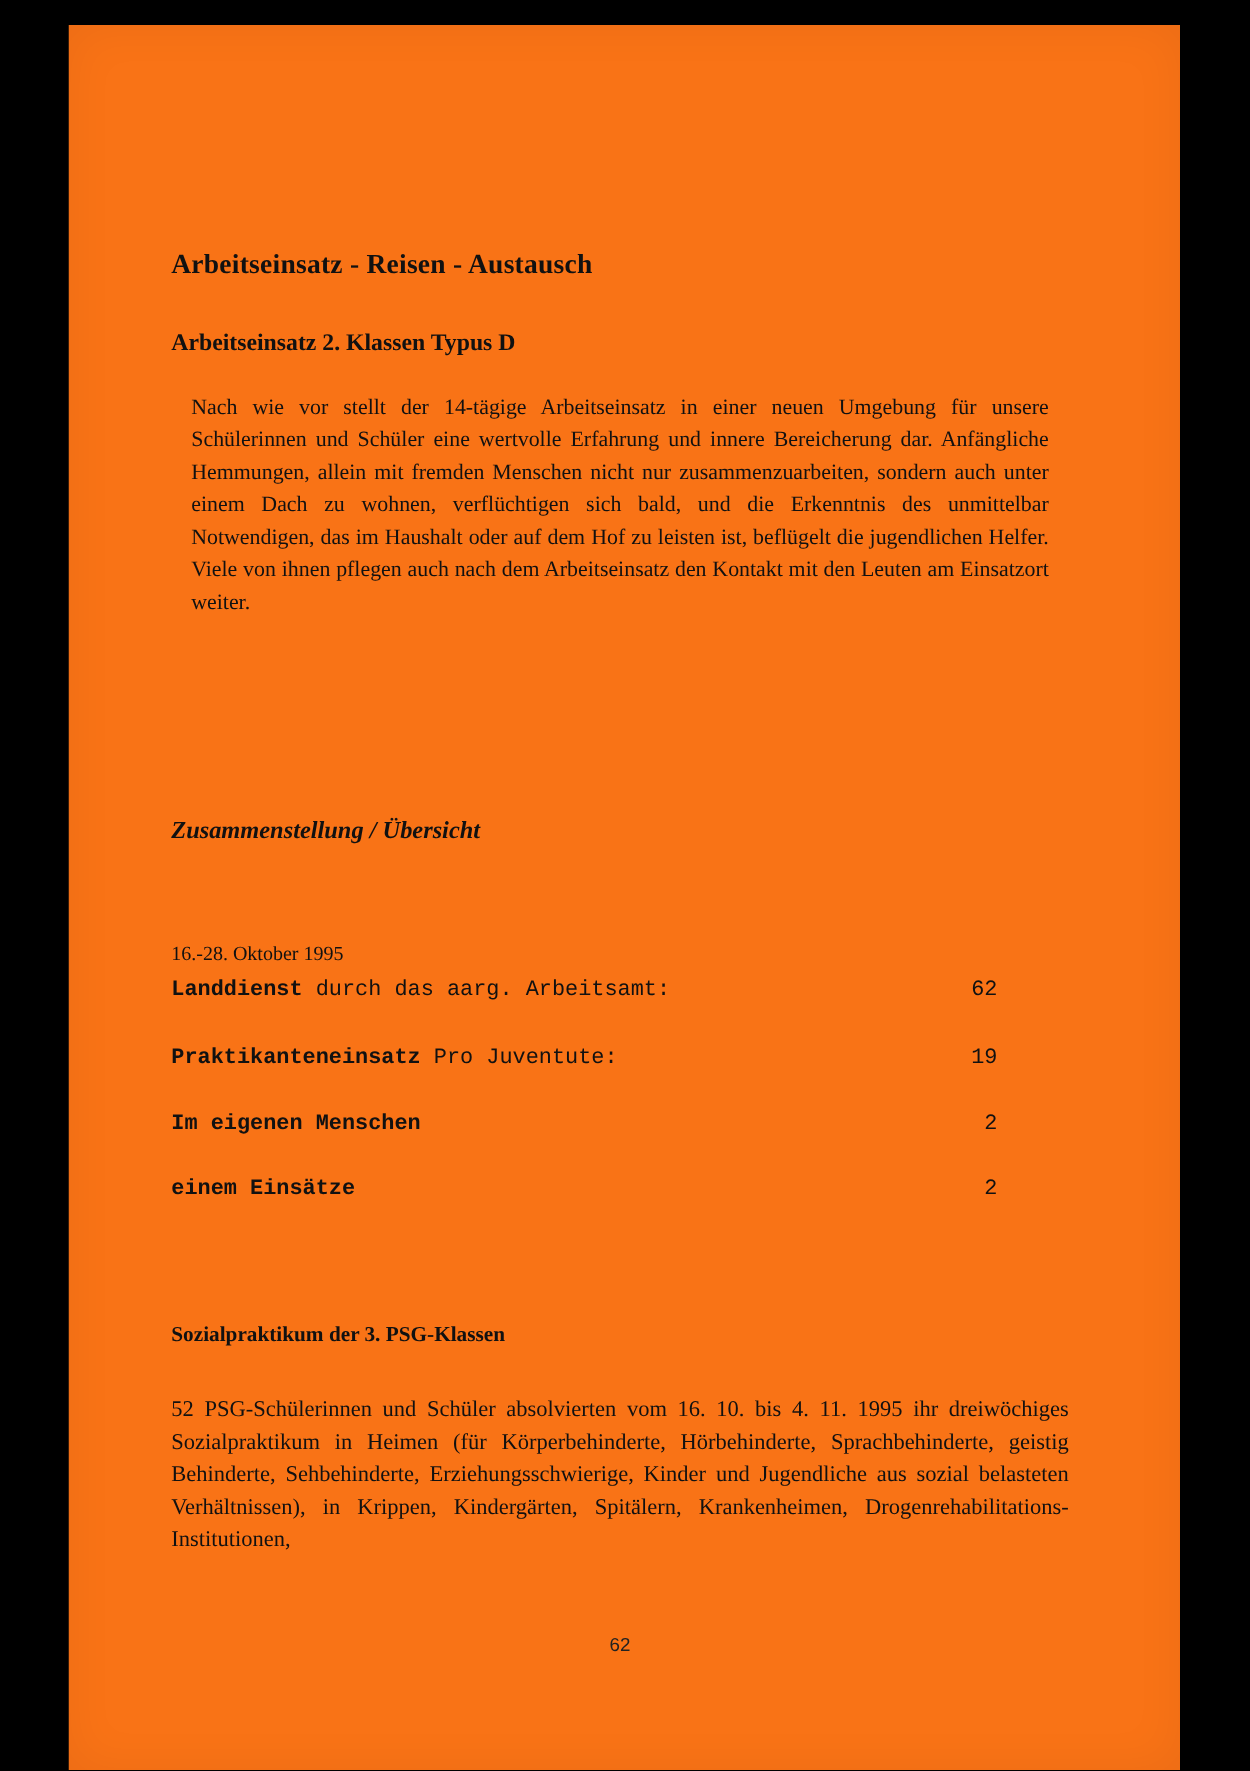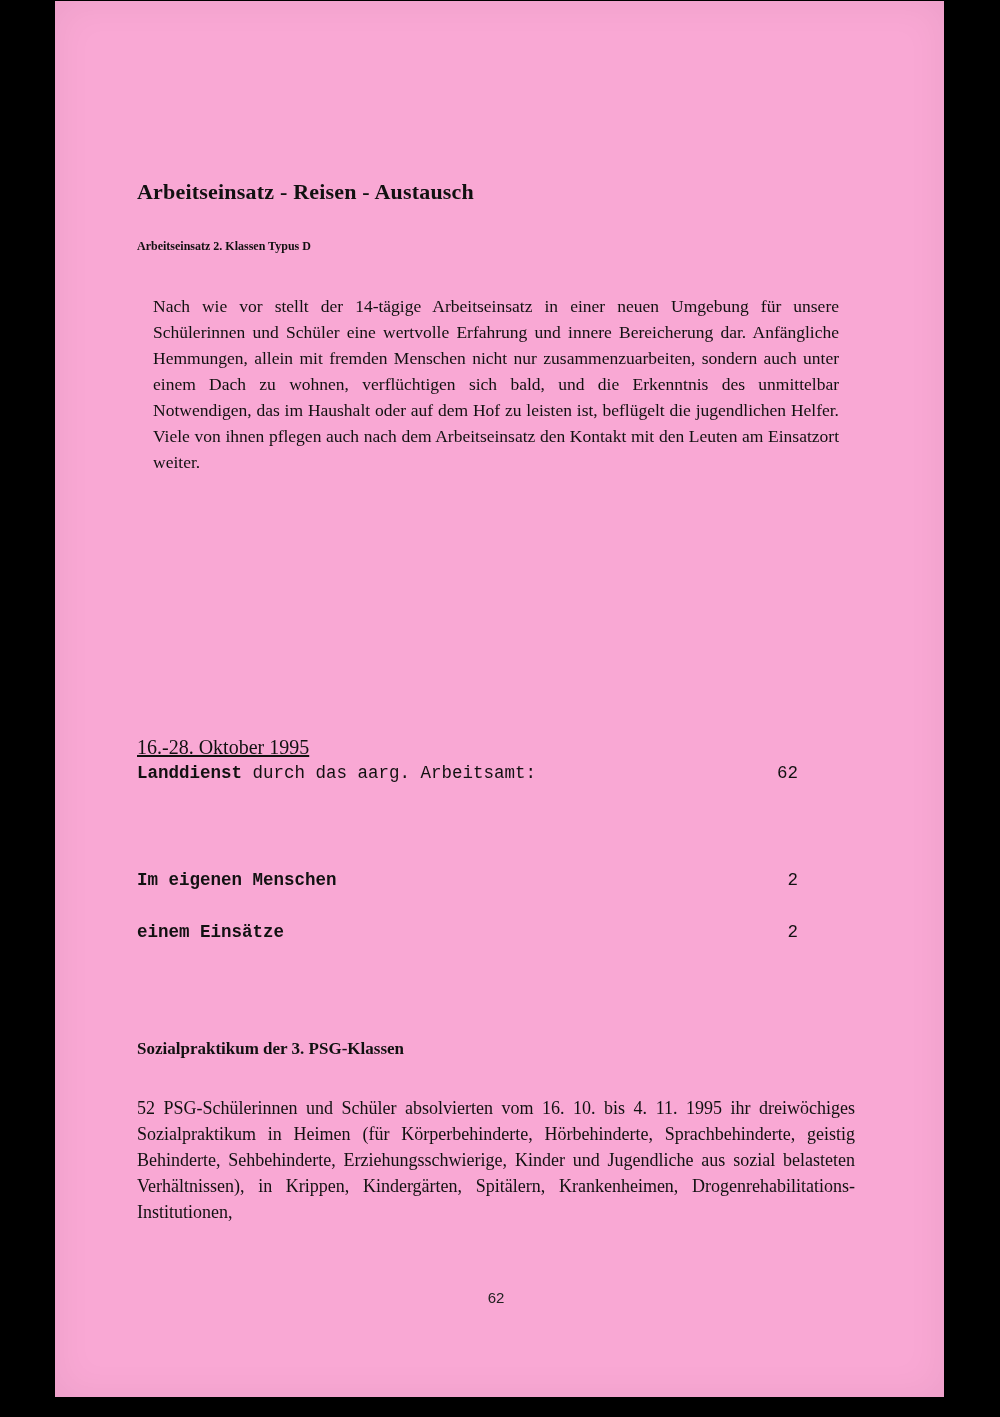--- a/index.html
+++ b/index.html
@@ -10,41 +10,41 @@
     width: 1000px;
     height: 1417px;
     background: #000000;
     position: relative;
     font-family: "Liberation Serif", "DejaVu Serif", serif;
     color: #111111;
   }
   .scan-page {
     position: absolute;
     left: 55px;
-    top: 1px;
+    top: 20px;
     width: 889px;
     height: 1396px;
-    background: #f9a8d4;
+    background: #f97316;
     box-shadow: inset 0 0 40px rgba(0,0,0,0.06);
   }
   .doc-title {
     position: absolute;
     left: 82px;
     top: 163px;
     width: 718px;
     font-size: 22px;
     font-weight: bold;
     letter-spacing: 0.2px;
   }
   .sub-heading-1 {
     position: absolute;
     left: 82px;
     top: 228px;
     width: 718px;
-    font-size: 12px;
+    font-size: 19px;
     font-weight: bold;
   }
   .body-paragraphs {
     position: absolute;
     left: 82px;
     top: 276px;
     width: 718px;
   }
   .body-paragraphs p {
     margin: 16px;
@@ -66,22 +66,21 @@
     left: 82px;
     top: 680px;
     width: 718px;
     font-size: 17.5px;
   }
   .date-line {
     position: absolute;
     left: 82px;
     top: 735px;
     width: 718px;
-    font-size: 20px;
-    text-decoration: underline;
+    font-size: 16px;
   }
   .list-row {
     position: absolute;
     left: 82px;
     width: 661px;
     font-size: 17.5px;
     font-family: Liberation Mono, monospace;
   }
   .list-row .row-value {
     position: absolute;
@@ -127,29 +126,34 @@
 <div class="scan-page">
 
   <h1 class="doc-title">Arbeitseinsatz - Reisen - Austausch</h1>
 
   <h2 class="sub-heading-1">Arbeitseinsatz 2. Klassen Typus D</h2>
 
   <div class="body-paragraphs">
     <p>Nach wie vor stellt der 14-tägige Arbeitseinsatz in einer neuen Umgebung für unsere Schülerinnen und Schüler eine wertvolle Erfahrung und innere Bereicherung dar. Anfängliche Hemmungen, allein mit fremden Menschen nicht nur zusammenzuarbeiten, sondern auch unter einem Dach zu wohnen, verflüchtigen sich bald, und die Erkenntnis des unmittelbar Notwendigen, das im Haushalt oder auf dem Hof zu leisten ist, beflügelt die jugendlichen Helfer. Viele von ihnen pflegen auch nach dem Arbeitseinsatz den Kontakt mit den Leuten am Einsatzort weiter.</p>
   </div>
 
+  <h2 class="section-heading-italic">Zusammenstellung / Übersicht</h2>
 
 
   <div class="date-line">16.-28. Oktober 1995</div>
 
   <div class="list-row" style="top: 762px;">
     <span class="row-bold">Landdienst</span><span> durch das aarg. Arbeitsamt:</span>
     <span class="row-value">62</span>
   </div>
 
+  <div class="list-row" style="top: 816px;">
+    <span class="row-bold">Praktikanteneinsatz</span><span> Pro Juventute:</span>
+    <span class="row-value">19</span>
+  </div>
 
   <div class="list-row" style="top: 869px;">
     <span class="row-bold">Im eigenen Menschen</span><span></span>
     <span class="row-value">2</span>
   </div>
 
   <div class="list-row" style="top: 921px;">
     <span class="row-bold">einem Einsätze</span><span></span>
     <span class="row-value">2</span>
   </div>

